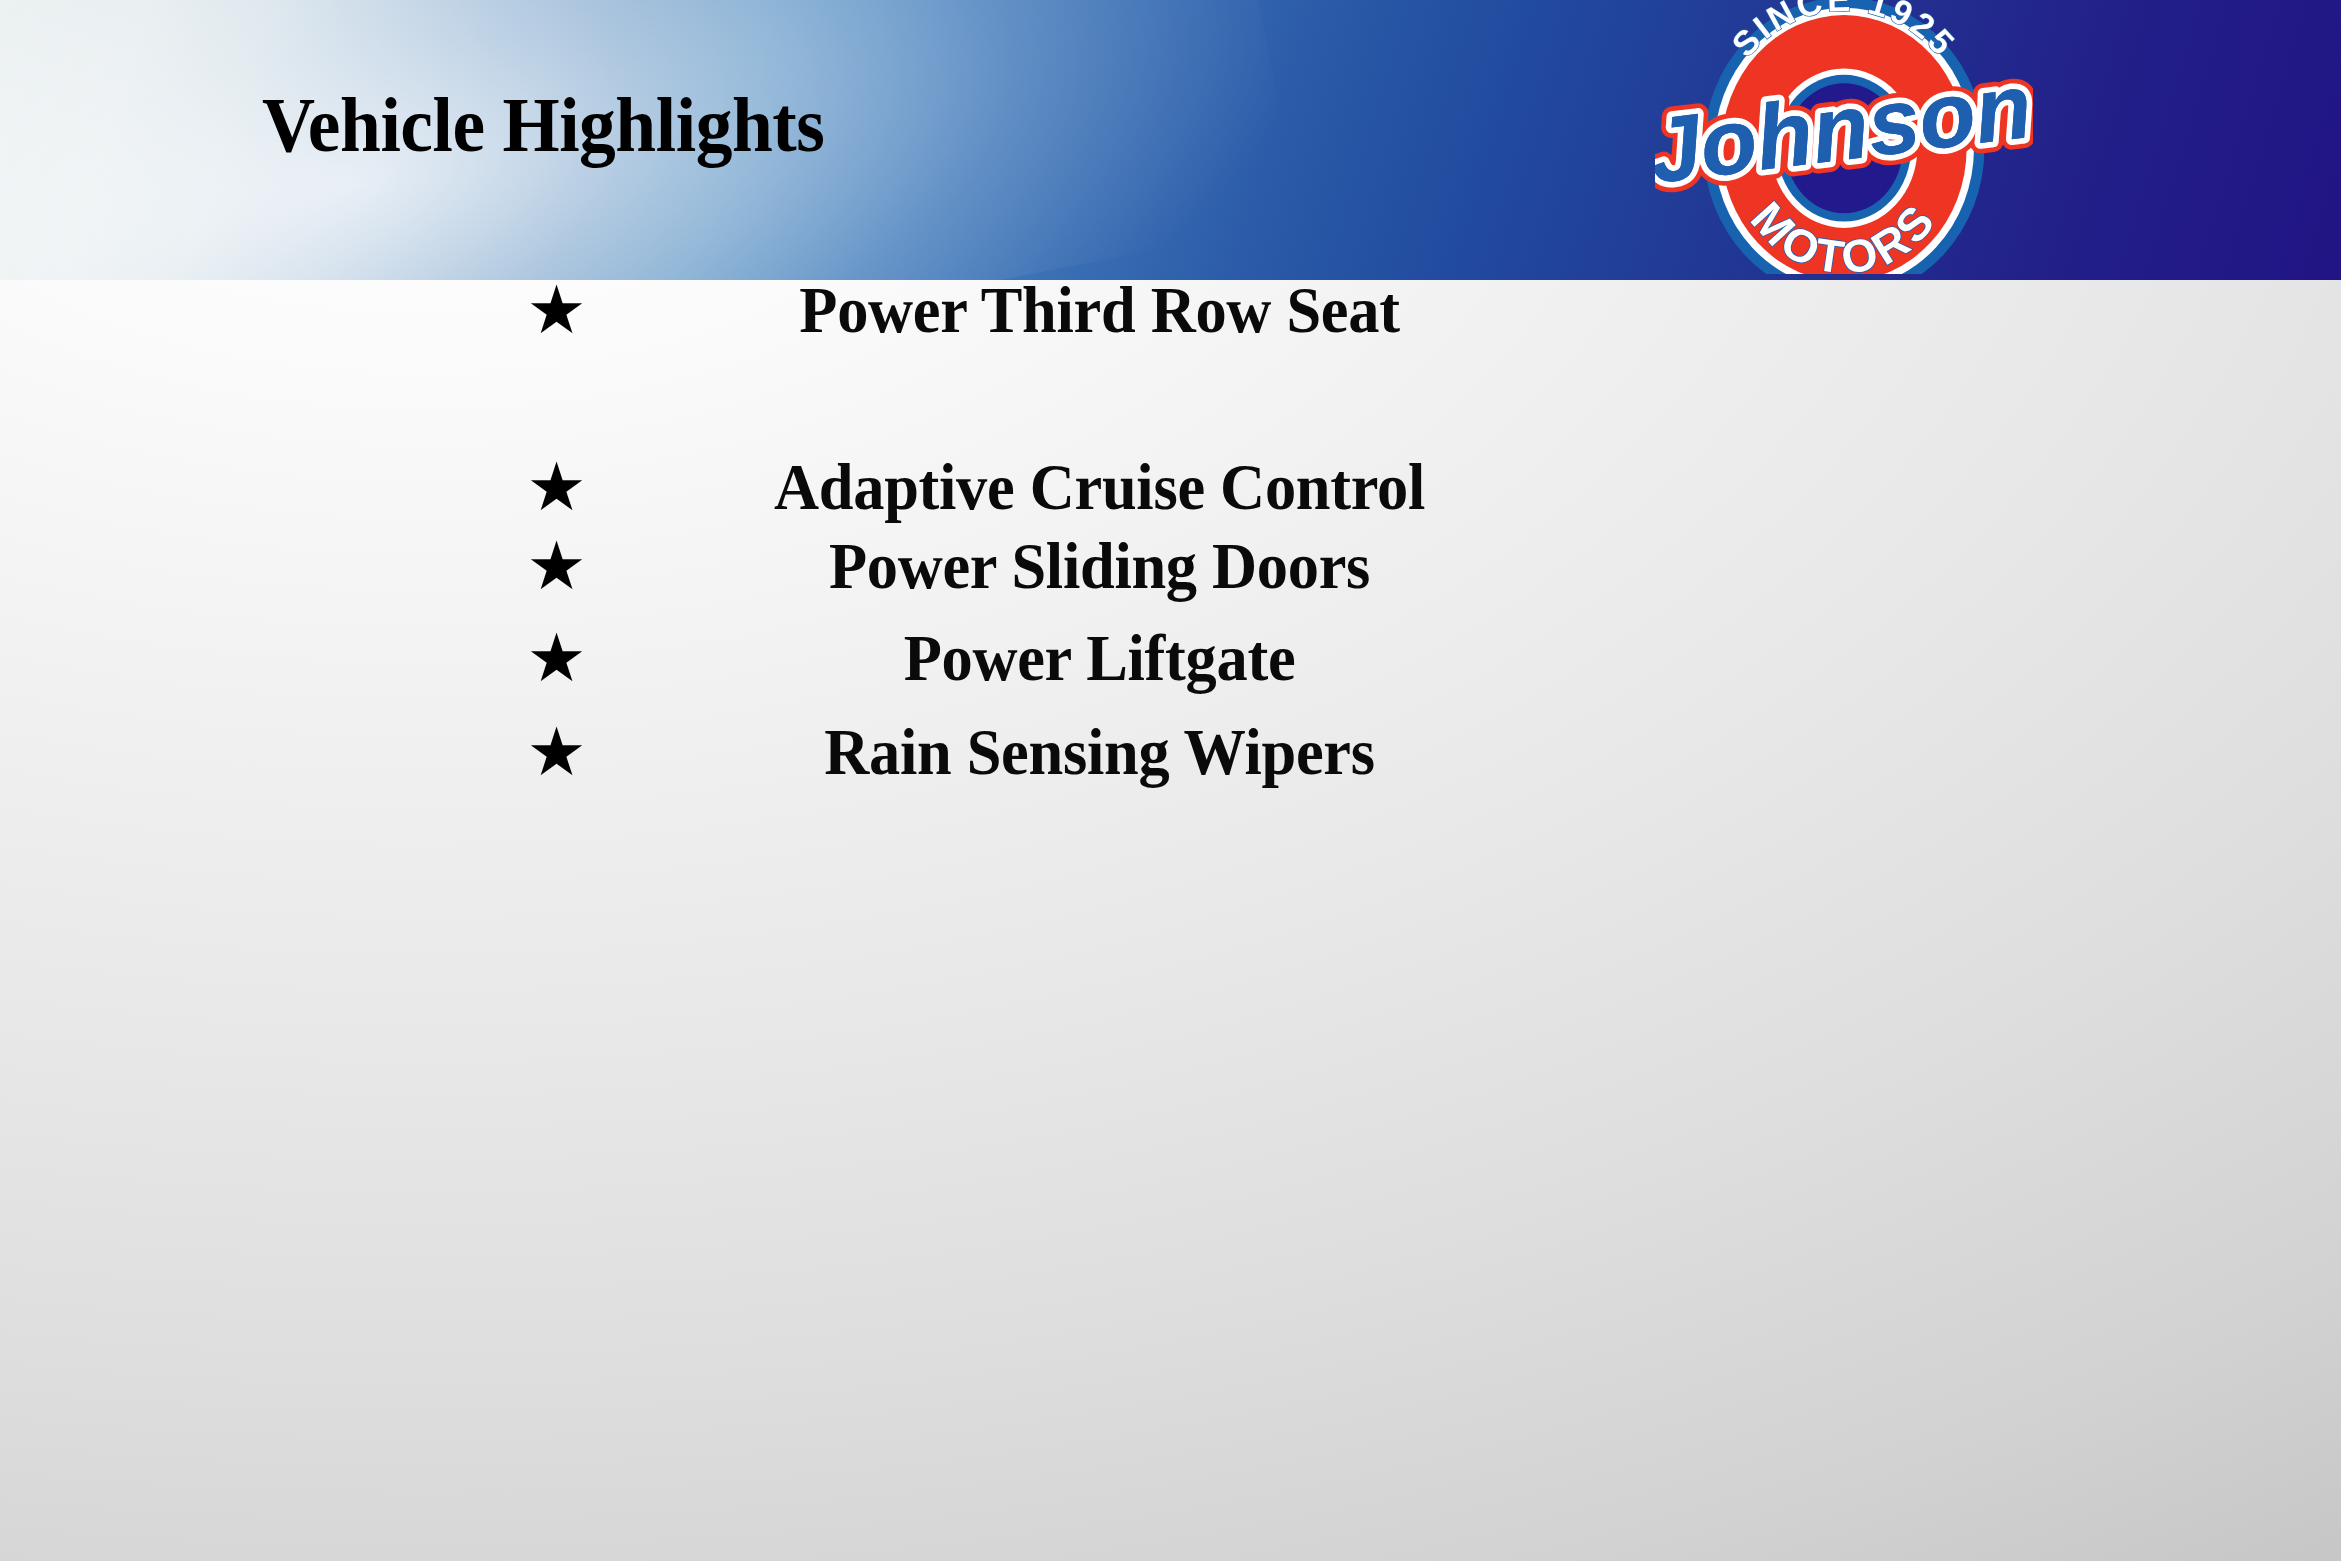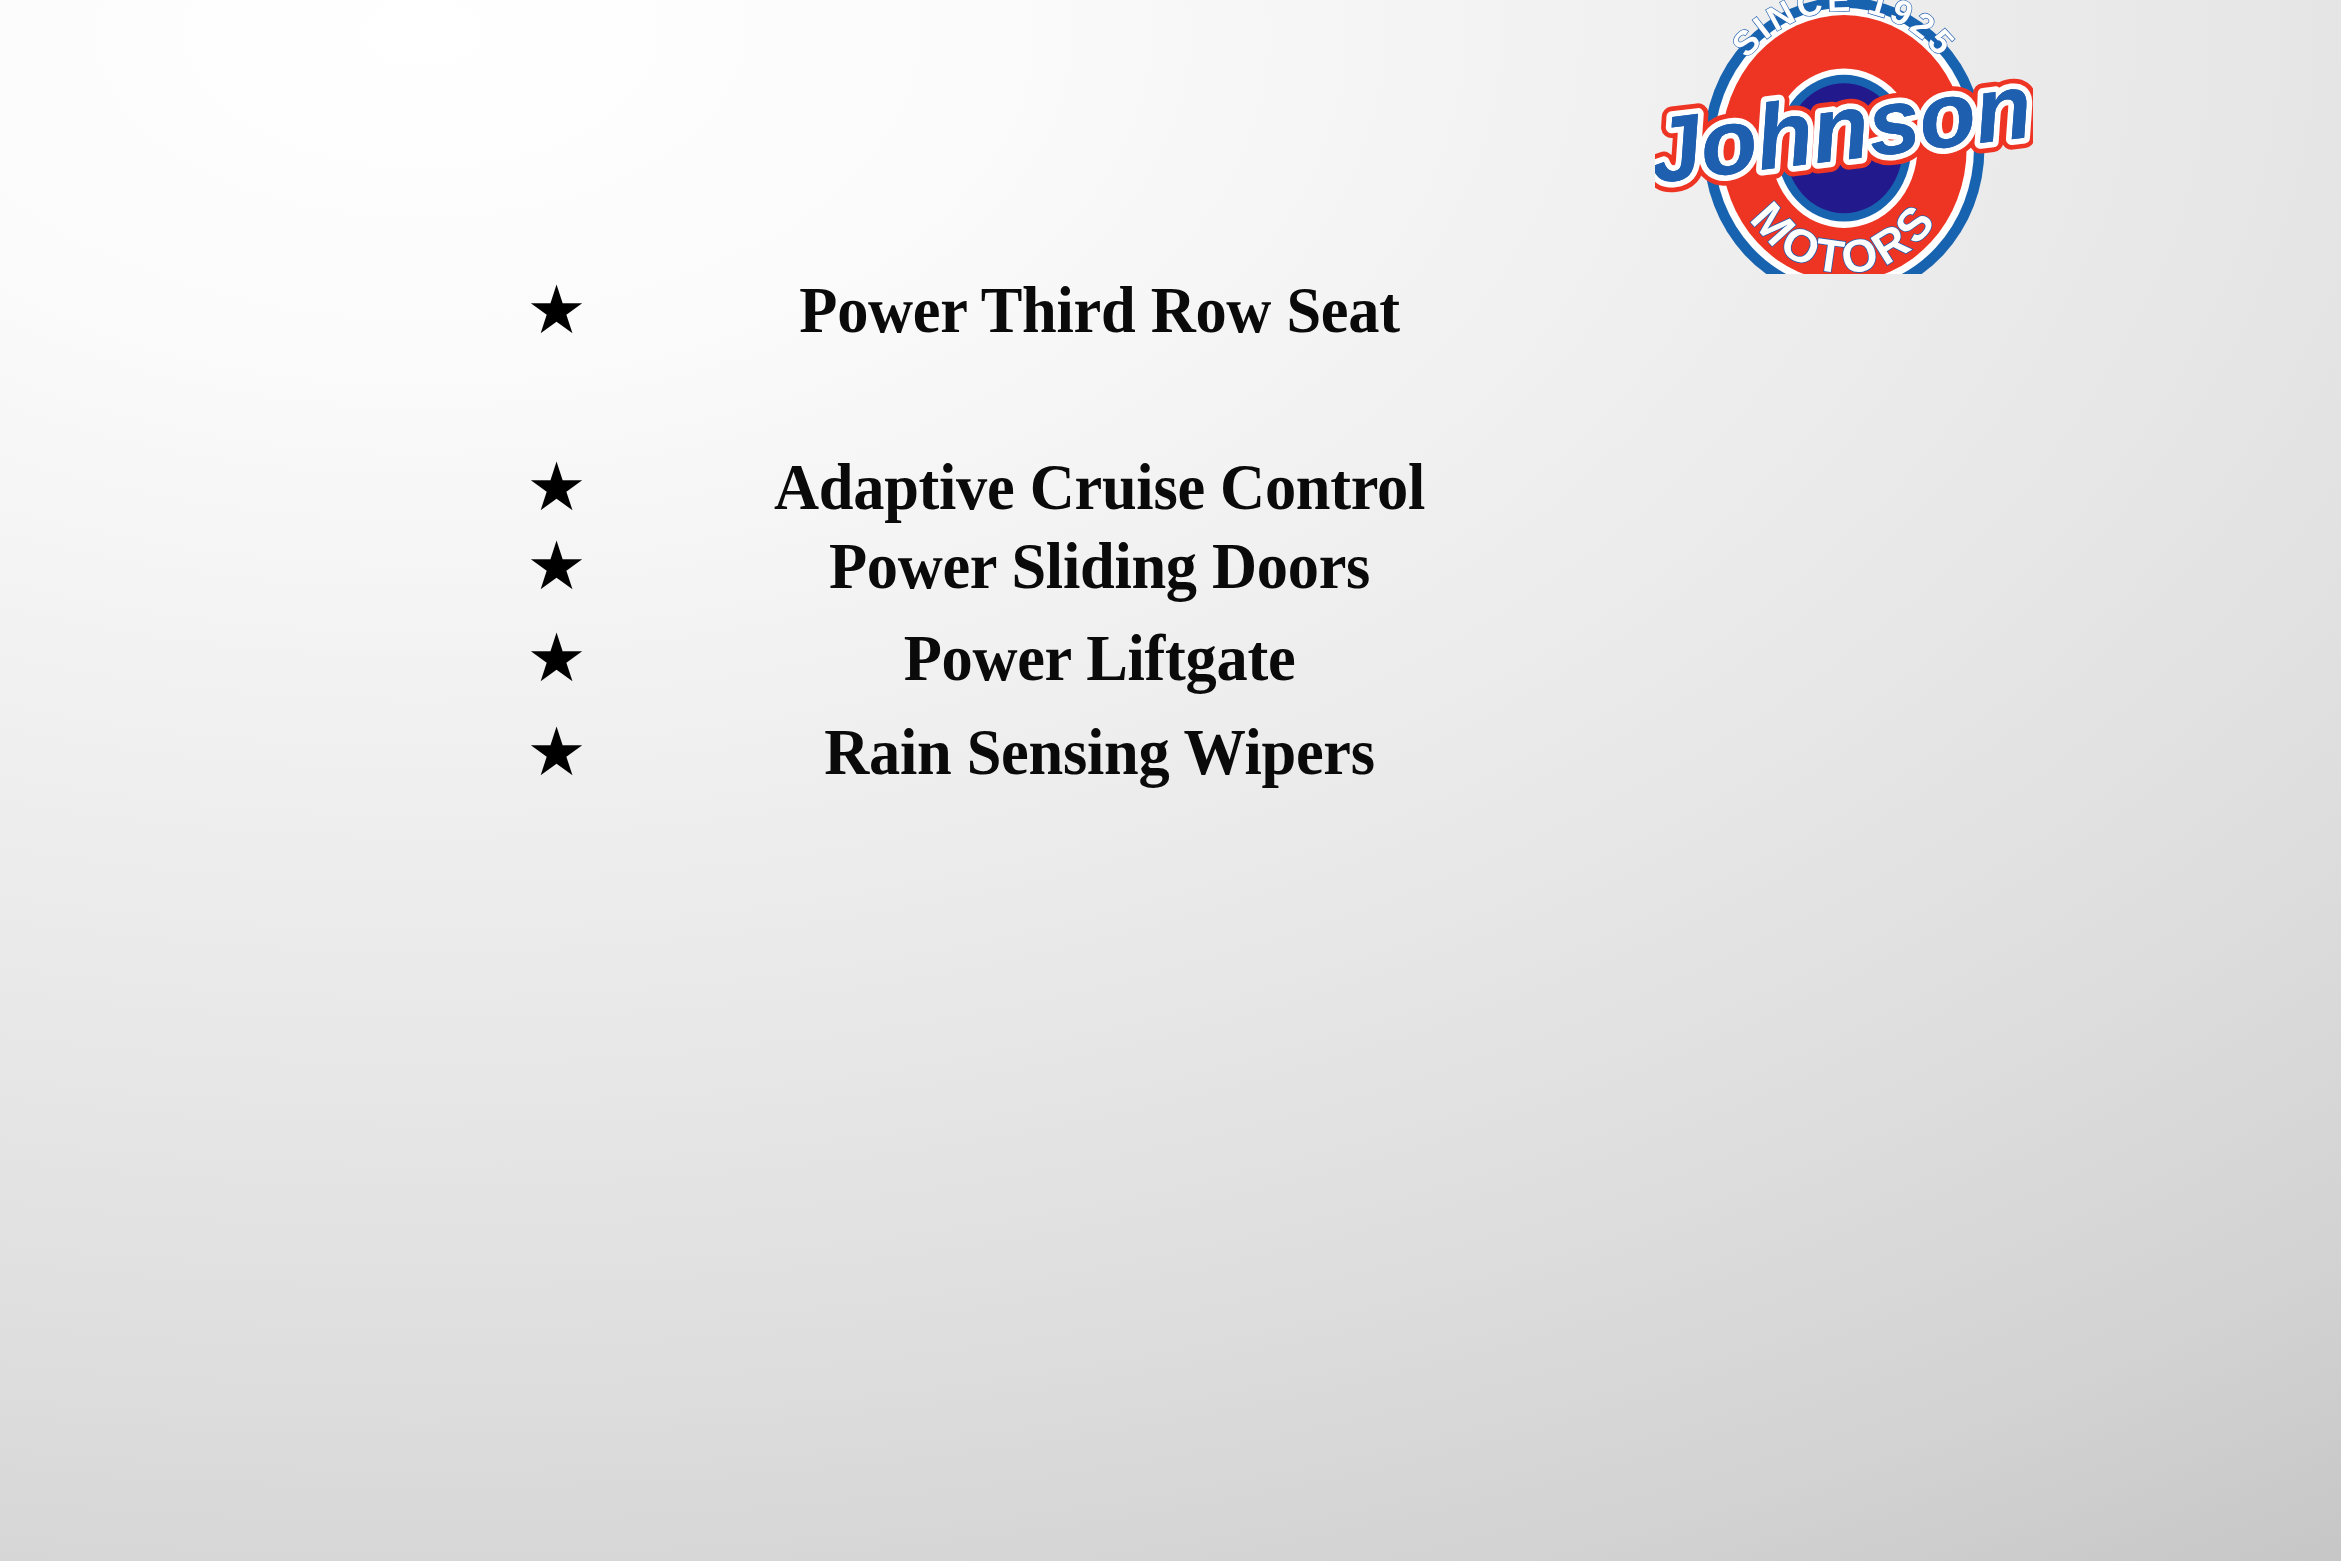--- a/index.html
+++ b/index.html
@@ -140,20 +140,24 @@
   #row-1 { top:  165px; }
   #row-2 { top:  244px; }
   #row-3 { top:  336px; }
   #row-4 { top:  430px; }
 </style>
 </head>
 <body>
 
 <div id="slide">
 
+  <div id="header">
+    <div id="header-sheen"></div>
+    <div id="page-title">Vehicle Highlights</div>
+  </div>
 
   <div id="logo">
     <svg viewBox="0 0 720 540" xmlns="http://www.w3.org/2000/svg" aria-hidden="true">
       <defs>
         <path id="arcTop" d="M 118 300 A 242 262 0 0 1 602 300" fill="none"></path>
         <path id="arcBottom" d="M 142 300 A 218 238 0 0 0 578 300" fill="none"></path>
       </defs>
 
       <ellipse cx="360" cy="300" rx="268" ry="288" fill="#1863b0"></ellipse>
 

